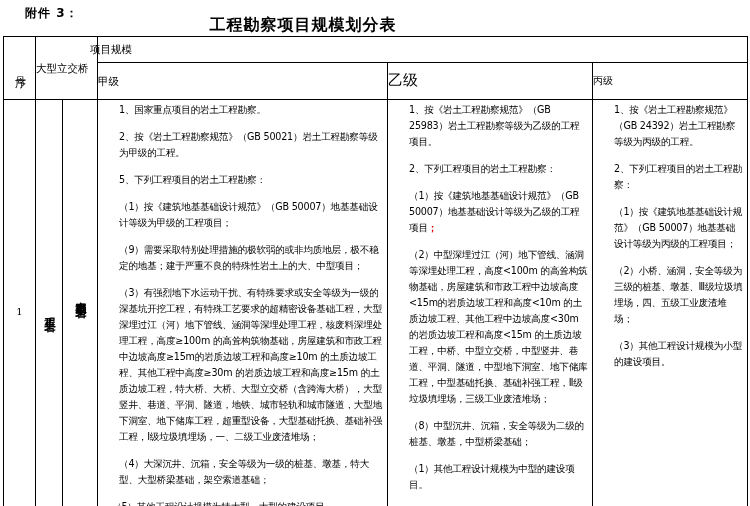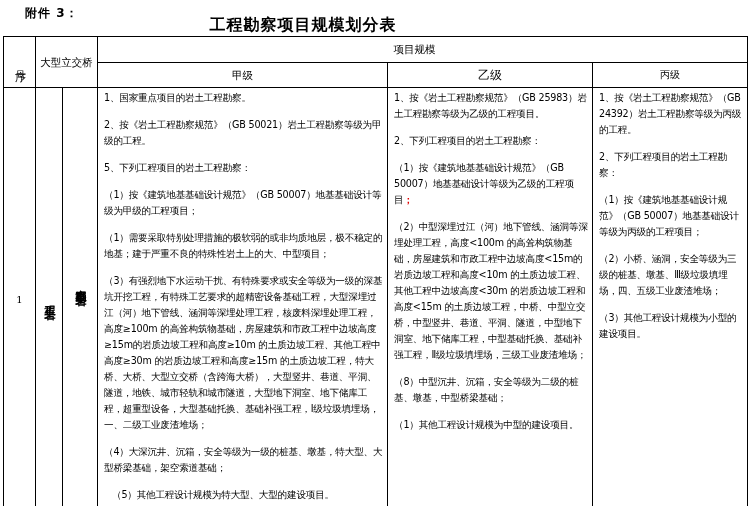--- a/index.html
+++ b/index.html
@@ -18,28 +18,28 @@
   table.main {
     position: absolute; left: 3px; top: 36px;
     width: 744px; height: 468px;
     border-collapse: collapse; table-layout: fixed;
     border: 1.5px solid #000;
   }
   table.main td {
     border: 1px solid #000; padding: 0; vertical-align: middle;
     font-size: 10px; line-height: 16px;
   }
-  .hdr { text-align: center; }
+  .hdr { text-align: left; }
   .vert {
     writing-mode: vertical-rl; text-orientation: upright;
     margin: 0 auto; font-size: 11px; letter-spacing: -1px;
   }
   .seqcell { text-align: center; font-family: "DejaVu Serif", serif; font-size: 10px; }
   .body-cell { vertical-align: top !important; padding: 2px 4px 0 6px !important; }
-  .body-cell p { margin: 0 0 11px 0; font-size: 9.6px; line-height: 16px; letter-spacing: -0.2px; }
+  .body-cell p { margin: 0 0 11px 15px; font-size: 9.6px; line-height: 16px; letter-spacing: -0.2px; }
   .red { color: #e00000; font-weight: bold; }
 </style>
 </head>
 <body>
 
 <div class="attach">附件 3：</div>
 <div class="title">工程勘察项目规模划分表</div>
 
 <table class="main">
   <colgroup>
@@ -55,45 +55,45 @@
     <td rowspan="2" class="hdr">
       <div class="vert">序号</div>
     </td>
     <td rowspan="2" colspan="2" class="hdr">
       <span style="font-size:10.5px">大型立交桥</span>
     </td>
     <td colspan="3" class="hdr">
       <span style="font-size:10.5px; position:relative; left:-8px">项目规模</span>
     </td>
   </tr>
-  <tr style="height:25px">
+  <tr style="height:37px">
     <td class="hdr">
       <span style="font-size:10.5px">甲级</span>
     </td>
     <td class="hdr">
-      <span style="font-size:12px">乙级</span>
+      <span style="font-size:15px">乙级</span>
     </td>
     <td class="hdr">
       <span style="font-size:10px">丙级</span>
     </td>
   </tr>
   <tr>
     <td class="seqcell">1</td>
     <td class="hdr">
       <div class="vert" style="font-weight:bold">岩土工程</div>
     </td>
     <td class="hdr">
       <div class="vert" style="font-weight:bold; position:relative; top:-14px">岩土工程勘察</div>
     </td>
     <td class="body-cell">
       <p>1、国家重点项目的岩土工程勘察。</p>
       <p>2、按《岩土工程勘察规范》（GB 50021）岩土工程勘察等级为甲级的工程。</p>
       <p>5、下列工程项目的岩土工程勘察：</p>
       <p>（1）按《建筑地基基础设计规范》（GB 50007）地基基础设计等级为甲级的工程项目；</p>
-      <p>（1）需要采取特别处理措施的极软弱的或非均质地层，极不稳定的地基；建于严重不良的特殊性岩土上的大、中型项目；</p>
+      <p>（9）需要采取特别处理措施的极软弱的或非均质地层，极不稳定的地基；建于严重不良的特殊性岩土上的大、中型项目；</p>
       <p>（3）有强烈地下水运动干扰、有特殊要求或安全等级为一级的深基坑开挖工程，有特殊工艺要求的超精密设备基础工程，大型深埋过江（河）地下管线、涵洞等深埋处理工程，核废料深埋处理工程，高度≥100m 的高耸构筑物基础，房屋建筑和市政工程中边坡高度≥15m的岩质边坡工程和高度≥10m 的土质边坡工程、其他工程中高度≥30m 的岩质边坡工程和高度≥15m 的土质边坡工程，特大桥、大桥、大型立交桥（含跨海大桥），大型竖井、巷道、平洞、隧道，地铁、城市轻轨和城市隧道，大型地下洞室、地下储库工程，超重型设备，大型基础托换、基础补强工程，Ⅰ级垃圾填埋场，一、二级工业废渣堆场；</p>
       <p>（4）大深沉井、沉箱，安全等级为一级的桩基、墩基，特大型、大型桥梁基础，架空索道基础；</p>
       <p style="margin:8px">（5）其他工程设计规模为特大型、大型的建设项目。</p>
     </td>
     <td class="body-cell">
       <p>1、按《岩土工程勘察规范》（GB 25983）岩土工程勘察等级为乙级的工程项目。</p>
       <p>2、下列工程项目的岩土工程勘察：</p>
       <p><span>（1）按《建筑地基基础设计规范》（GB 50007）地基基础设计等级为乙级的工程项目</span><span class="red">；</span></p>
       <p>（2）中型深埋过江（河）地下管线、涵洞等深埋处理工程，高度&lt;100m 的高耸构筑物基础，房屋建筑和市政工程中边坡高度&lt;15m的岩质边坡工程和高度&lt;10m 的土质边坡工程、其他工程中边坡高度&lt;30m 的岩质边坡工程和高度&lt;15m 的土质边坡工程，中桥、中型立交桥，中型竖井、巷道、平洞、隧道，中型地下洞室、地下储库工程，中型基础托换、基础补强工程，Ⅱ级垃圾填埋场，三级工业废渣堆场；</p>
       <p>（8）中型沉井、沉箱，安全等级为二级的桩基、墩基，中型桥梁基础；</p>

